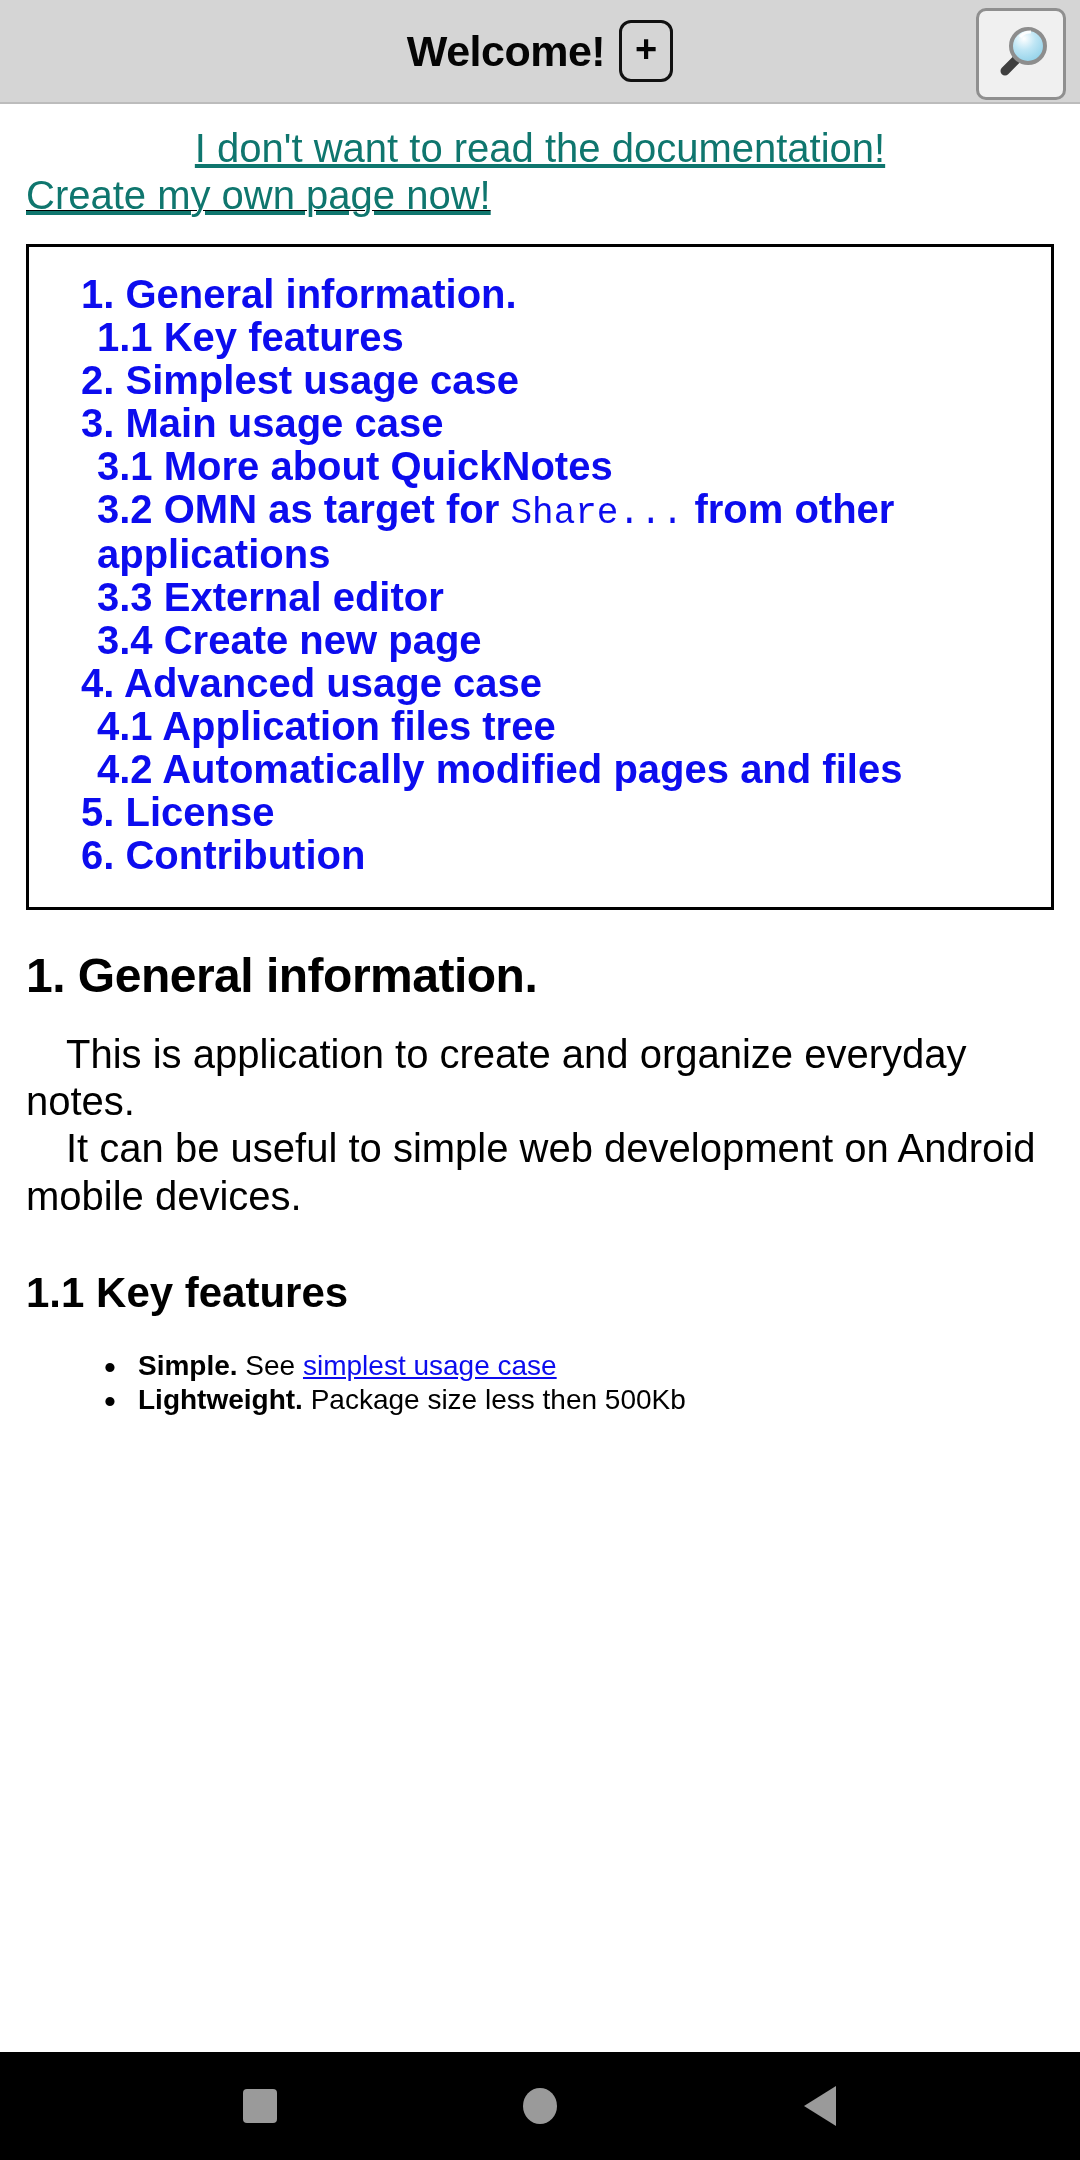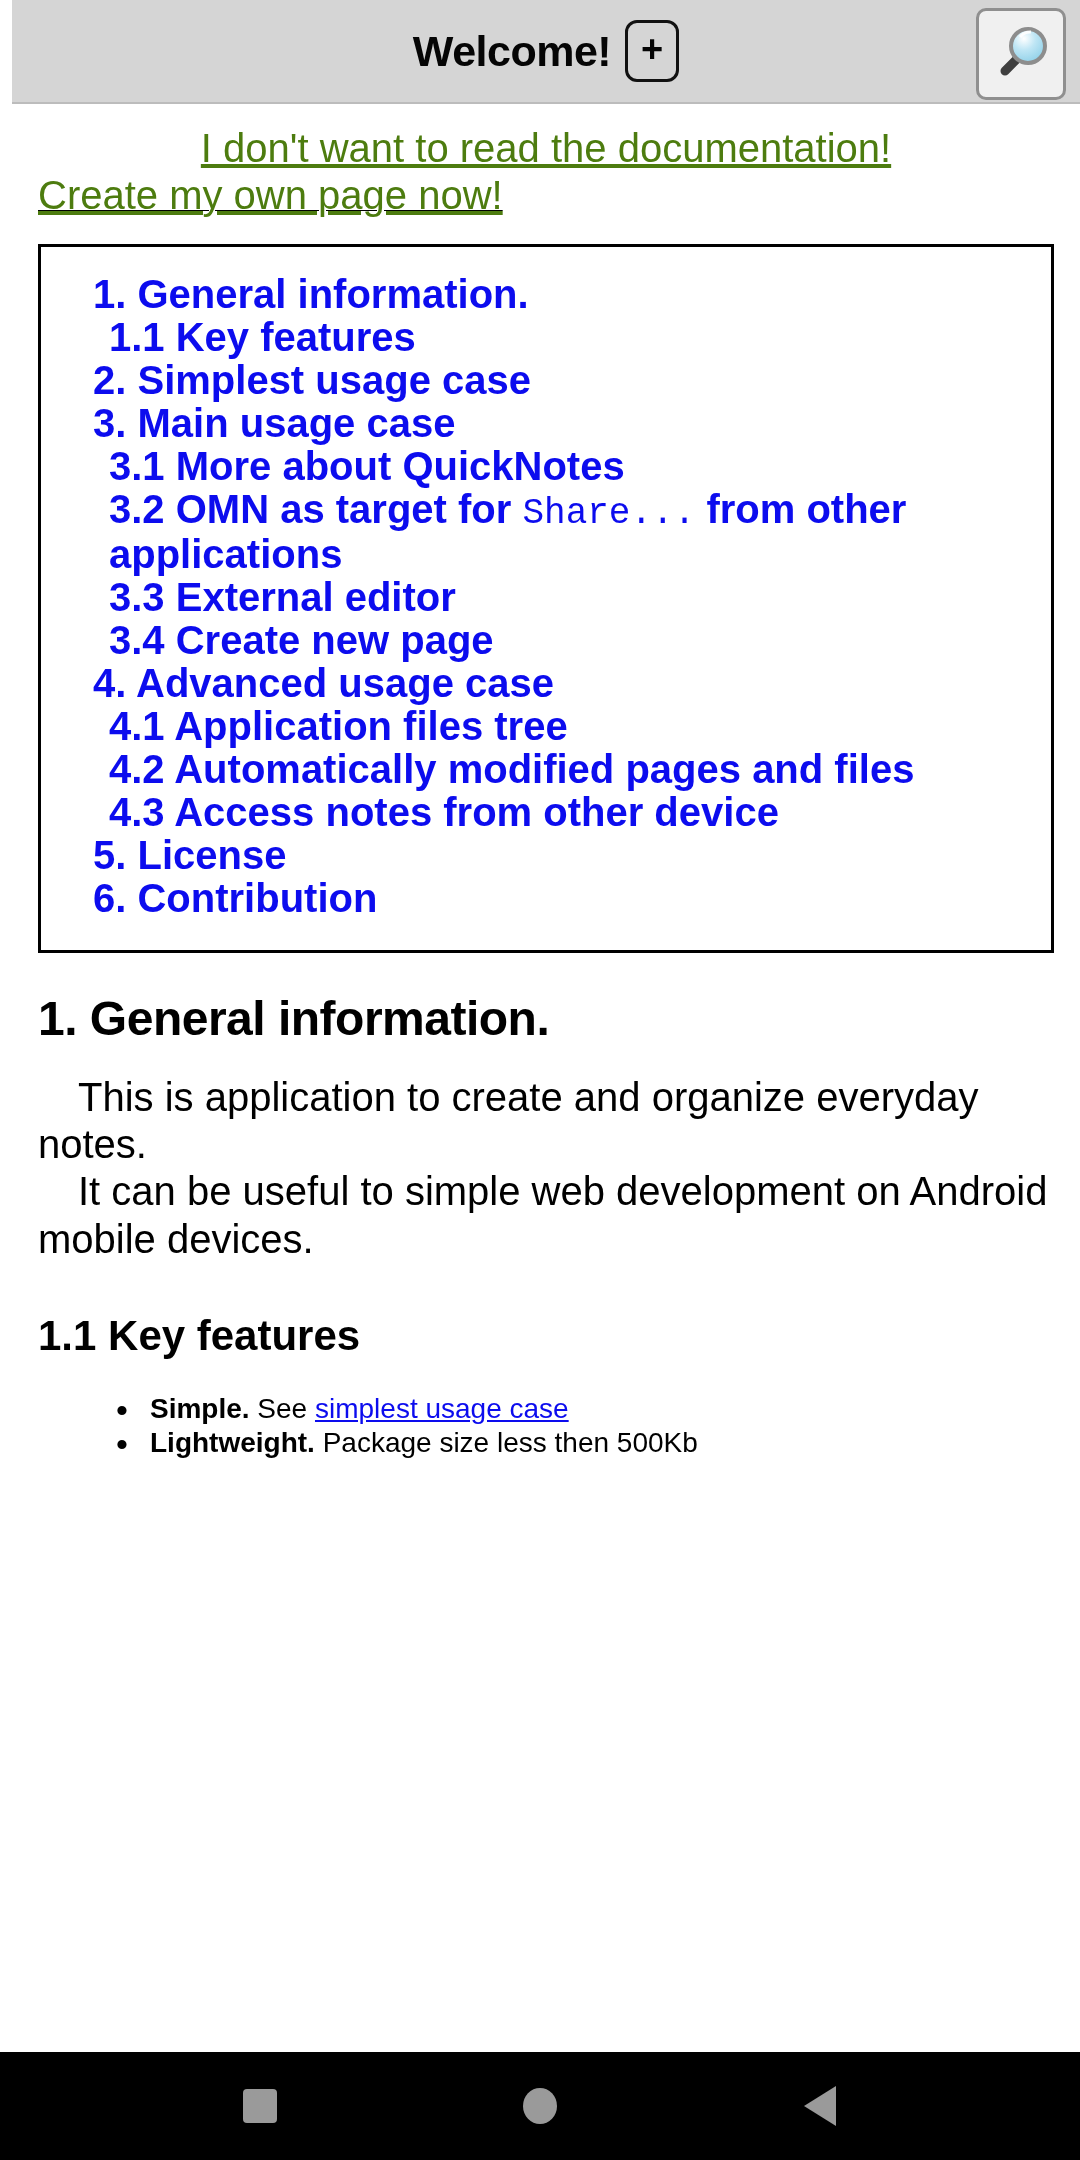--- a/index.html
+++ b/index.html
@@ -12,21 +12,20 @@
     font-family: "Liberation Sans", sans-serif;
     overflow: hidden;
   }
 
   #screen {
     position: relative;
     width: 1080px;
     height: 2160px;
     background: #ffffff;
     overflow: hidden;
-    padding-left: 12px;
   }
 
   
   #appbar {
     position: relative;
     height: 104px;
     background: #d5d5d5;
     border-bottom: 2px solid #bcbcbc;
     display: flex;
     align-items: center;
@@ -81,21 +80,21 @@
   #doc {
     padding: 0 26px;
     position: relative;
   }
 
   #intro-links {
     padding-top: 22px;
     line-height: 1.12;
   }
   #intro-links a {
-    color: #4d7c0f;
+    color: #0f766e;
     text-decoration: underline;
     font-size: 40px;
     font-weight: normal;
   }
   #link-no-docs-wrap { text-align: center; }
   #link-create-page-wrap { text-align: left; margin-top: 2px; text-decoration: underline; }
 
   
   #toc-box {
     margin-top: 26px;
@@ -251,21 +250,20 @@
       <div class="toc-item toc-lvl2">1.1 Key features</div>
       <div class="toc-item toc-lvl1">2. Simplest usage case</div>
       <div class="toc-item toc-lvl1">3. Main usage case</div>
       <div class="toc-item toc-lvl2">3.1 More about QuickNotes</div>
       <div class="toc-item toc-lvl2"><span>3.2 OMN as target for </span><span class="toc-mono">Share...</span><span> from other applications</span></div>
       <div class="toc-item toc-lvl2">3.3 External editor</div>
       <div class="toc-item toc-lvl2">3.4 Create new page</div>
       <div class="toc-item toc-lvl1">4. Advanced usage case</div>
       <div class="toc-item toc-lvl2">4.1 Application files tree</div>
       <div class="toc-item toc-lvl2">4.2 Automatically modified pages and files</div>
-      <div class="toc-item toc-lvl2">4.3 Access notes from other device</div>
       <div class="toc-item toc-lvl1">5. License</div>
       <div class="toc-item toc-lvl1">6. Contribution</div>
     </div>
 
     <h1 id="h-general">1. General information.</h1>
 
     <p class="para"><span>This is application to create and organize everyday notes.</span><span class="sub-line">It can be useful to simple web development on Android mobile devices.</span></p>
 
     <h2 id="h-keyfeat">1.1 Key features</h2>
 

